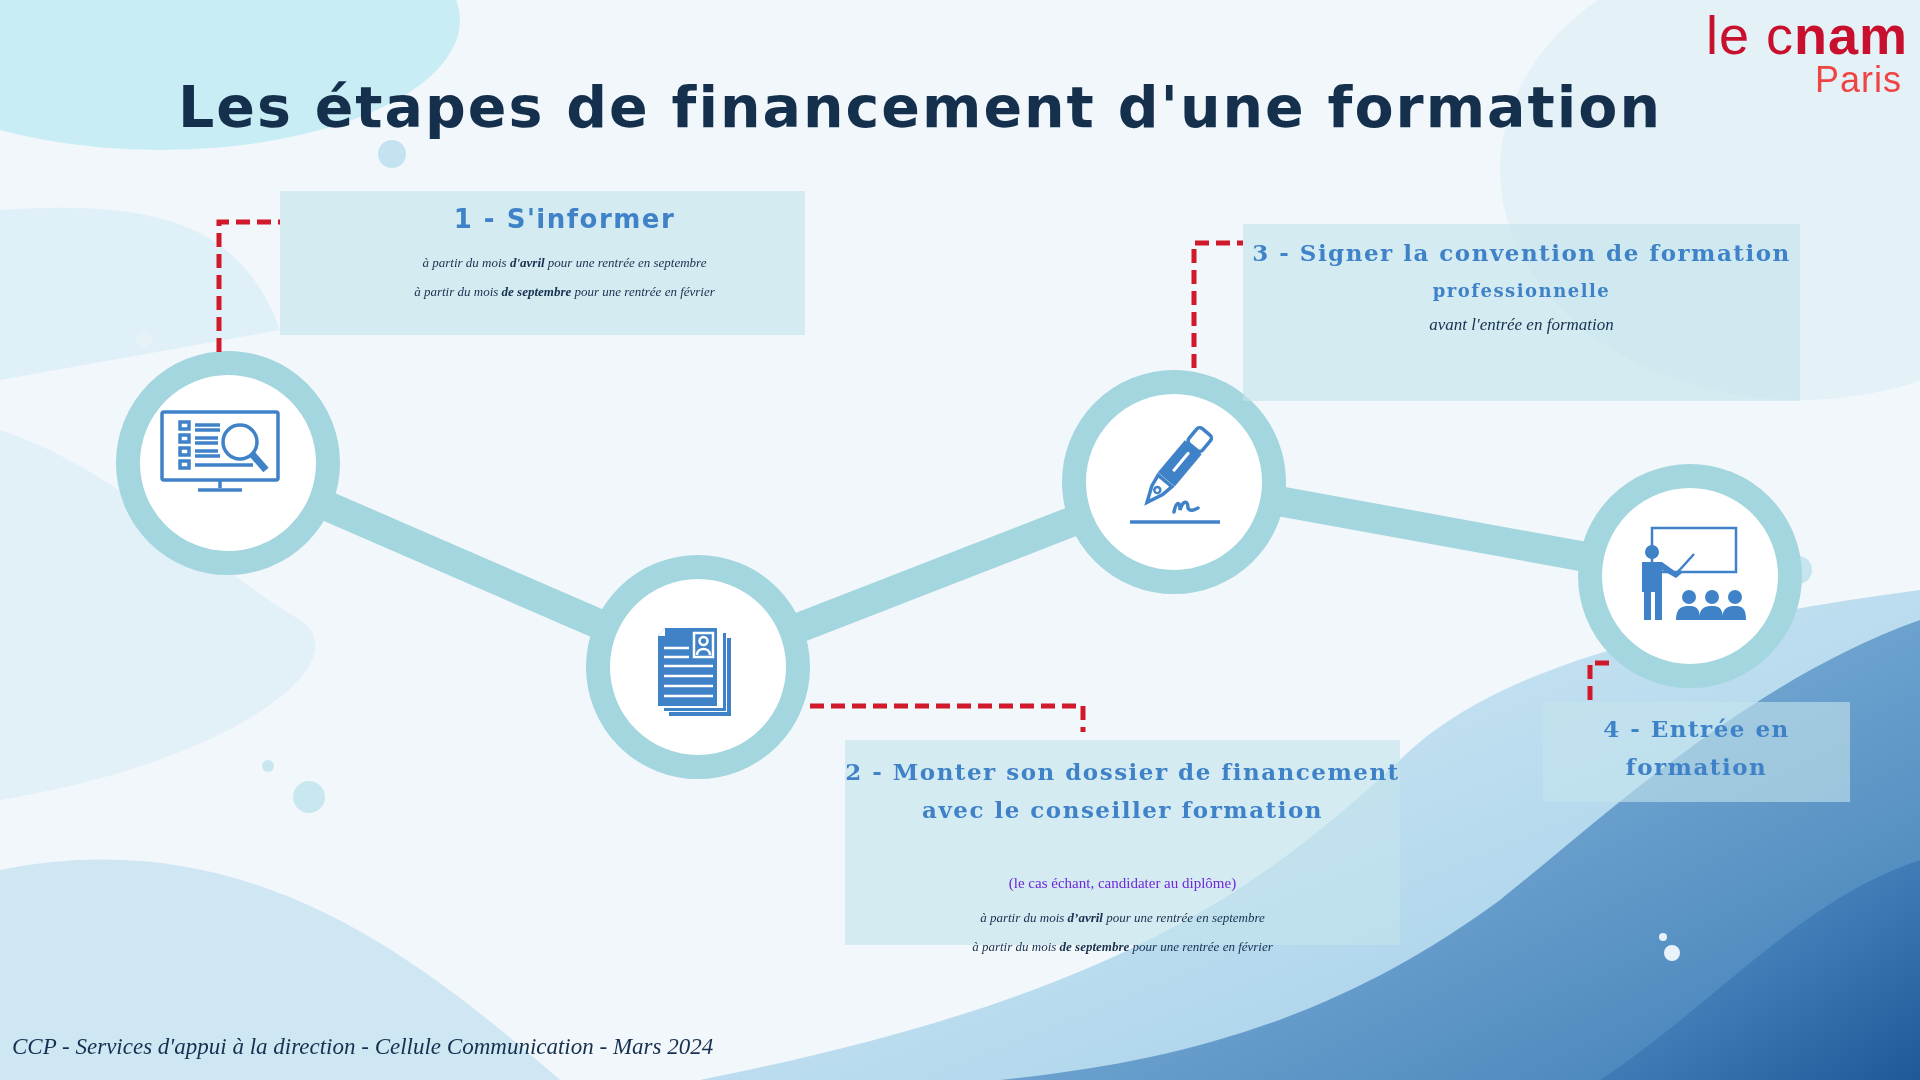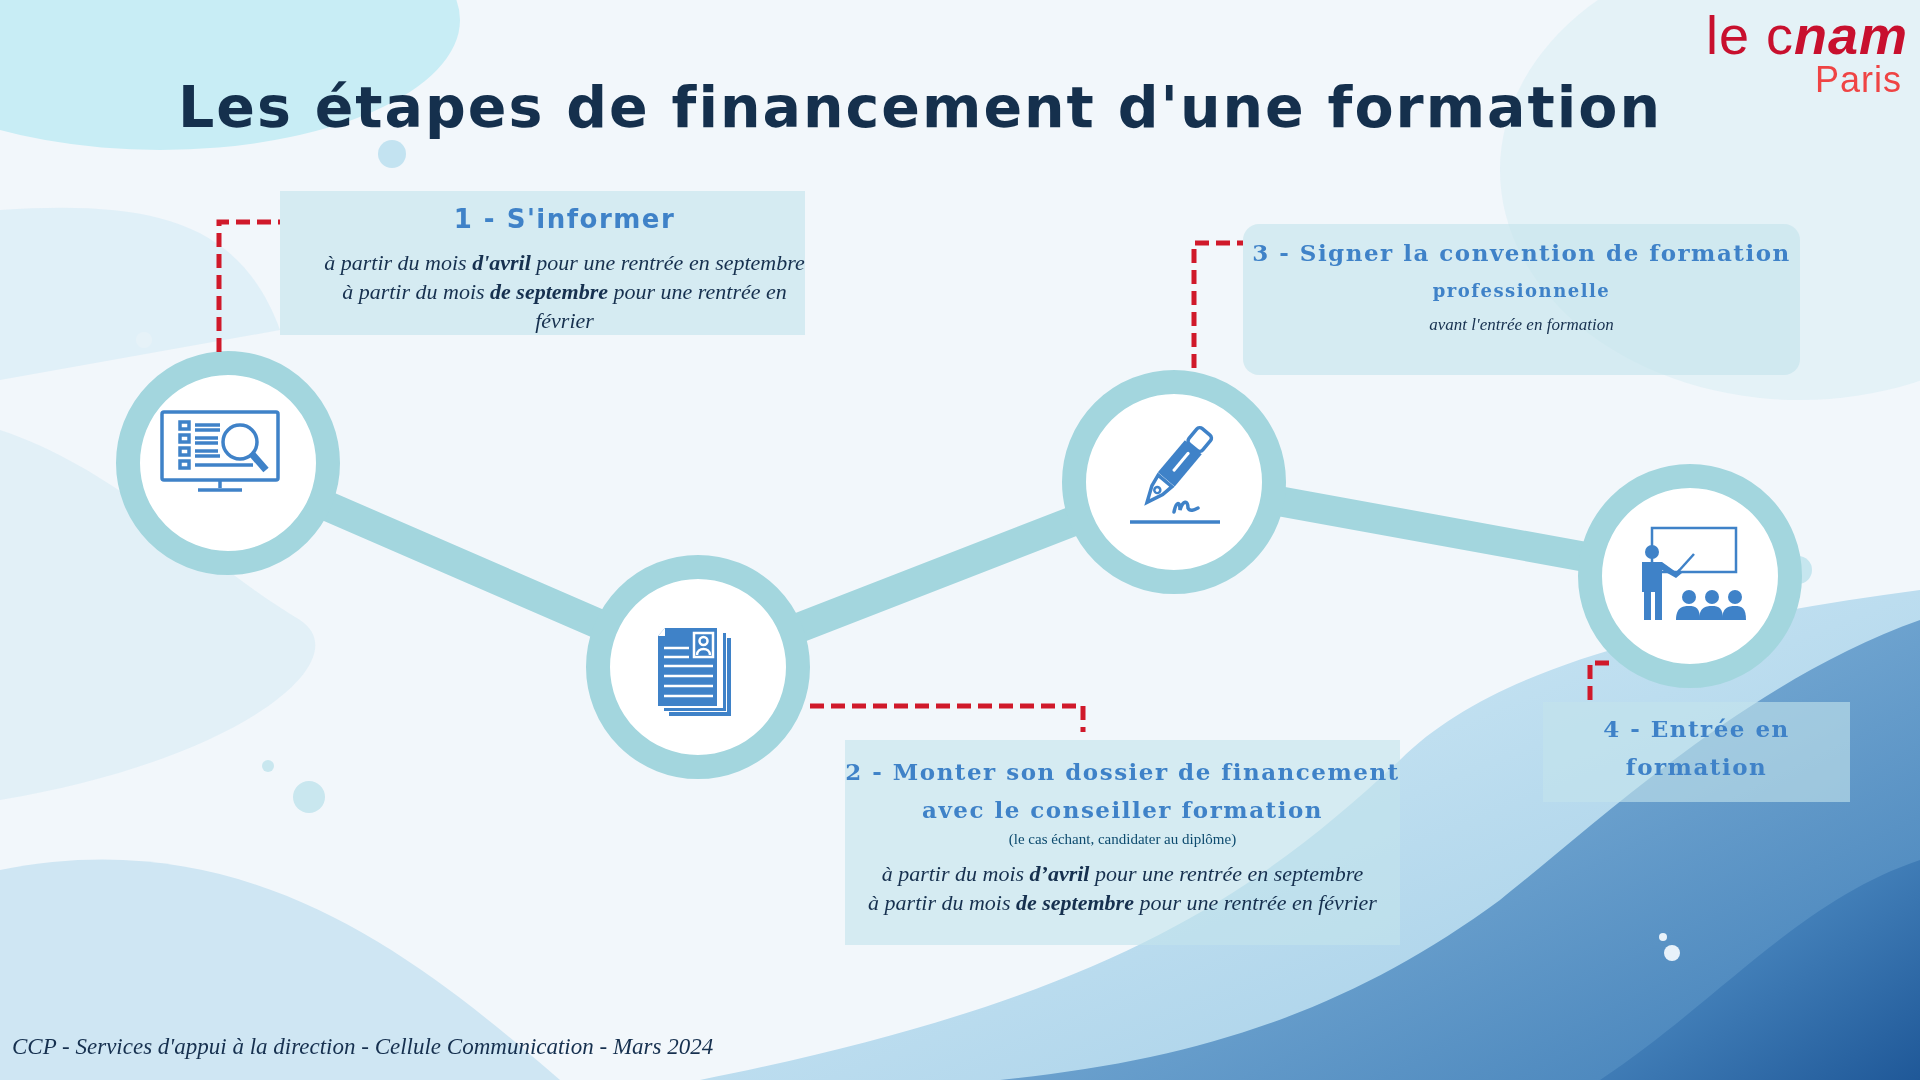--- a/index.html
+++ b/index.html
@@ -1,28 +1,28 @@
 <!DOCTYPE html>
 <html><head>
 <meta charset="utf-8">
 <style>
   html, body { margin:0; padding:0; }
   body { width:1920px; height:1080px; overflow:hidden; position:relative; background:#f3f8fc; font-family:"Liberation Sans", sans-serif; }
   .bg { position:absolute; inset:0; z-index:0; }
   .title { position:absolute; left:0; width:1920px; top:74px; text-align:center; font-family:"DejaVu Sans", sans-serif; font-weight:bold; font-size:57px; letter-spacing:2px; color:#15304d; z-index:3; margin-left:-40px; }
   .logo { position:absolute; right:12px; top:8px; text-align:right; z-index:3; }
   .logo-top { font-family:"Liberation Sans", sans-serif; font-size:54px; line-height:54px; color:#c8102e; letter-spacing:1px; }
-  .logo-top b { font-weight:bold;font-style:italic; }
+  .logo-top b { font-weight:bold; }
   .logo-bottom { font-family:Liberation Sans, sans-serif; font-size:36px; line-height:36px; color:#ef4444; letter-spacing:1px; margin-right:6px; }
   .box { position:absolute; background:rgba(196,228,236,0.62); z-index:2; text-align:center; color:#16304f; }
   .step-title { font-family:"DejaVu Serif", serif; font-weight:bold; color:#3f82c8; letter-spacing:1.5px; }
   .sans-title { font-family:"DejaVu Sans", sans-serif; font-weight:bold; color:#3f82c8; letter-spacing:1.5px; }
-  .it { font-family:"Liberation Serif", serif; font-style:italic; font-size:22px; line-height:29px; color:#16304f; }
+  .it { font-family:"Liberation Serif", serif; font-style:italic; font-size:13px; line-height:29px; color:#16304f; }
   .it b { font-weight:bold; }
-  .note { font-family:"Liberation Serif", serif; font-size:15px; color:#0c4a6e; }
+  .note { font-family:"Liberation Serif", serif; font-size:15px; color:#6d28d9;margin-top:44px; }
   .footer { position:absolute; left:12px; top:1034px; font-family:"Liberation Serif", serif; font-style:italic; font-size:23px; color:#16304f; z-index:3; }
   .diagram { position:absolute; left:0; top:0; z-index:1; }
   .icon { position:absolute; z-index:2; }
 </style>
 </head>
 <body>
 
 <svg class="bg" width="1920" height="1080" viewBox="0 0 1920 1080">
   <defs>
     <linearGradient id="g1" x1="0" y1="0" x2="1" y2="1">
@@ -152,21 +152,21 @@
 </div>
 
 <div class="box" style="left:845px;top:740px;width:555px;height:205px;">
   <div class="step-title" style="font-size:23px;line-height:38px;margin-top:13px;">2 - Monter son dossier de financement</div>
   <div class="step-title" style="font-size:23px;line-height:38px;">avec le conseiller formation</div>
   <div class="note" style="line-height:20px;">(le cas échant, candidater au diplôme)</div>
   <div class="it" style="margin-top:10px;"><span>à partir du mois </span><b>d’avril</b><span> pour une rentrée en septembre</span></div>
   <div class="it"><span>à partir du mois </span><b>de septembre</b><span> pour une rentrée en février</span></div>
 </div>
 
-<div class="box" style="left:1243px;top:224px;width:557px;height:151px;border-radius:16px;">
+<div class="box" style="left:1243px;top:224px;width:557px;height:177px;">
   <div class="step-title" style="font-size:23px;line-height:38px;margin-top:10px;">3 - Signer la convention de formation</div>
   <div class="step-title" style="font-size:18px;line-height:38px;">professionnelle</div>
   <div class="it" style="font-size:17px;line-height:26px;margin-top:2px;">avant l'entrée en formation</div>
 </div>
 
 <div class="box" style="left:1543px;top:702px;width:307px;height:100px;">
   <div class="step-title" style="font-size:23px;line-height:38px;margin-top:8px;">4 - Entrée en</div>
   <div class="step-title" style="font-size:23px;line-height:38px;">formation</div>
 </div>
 

